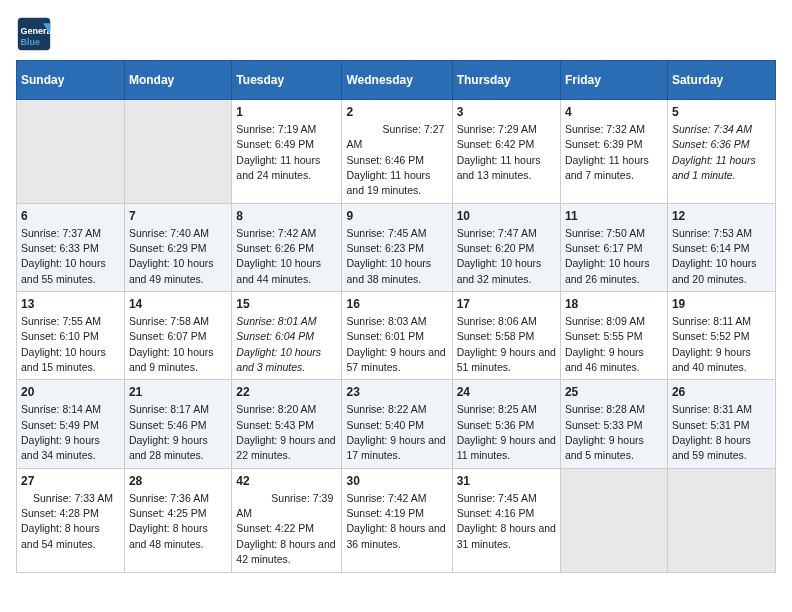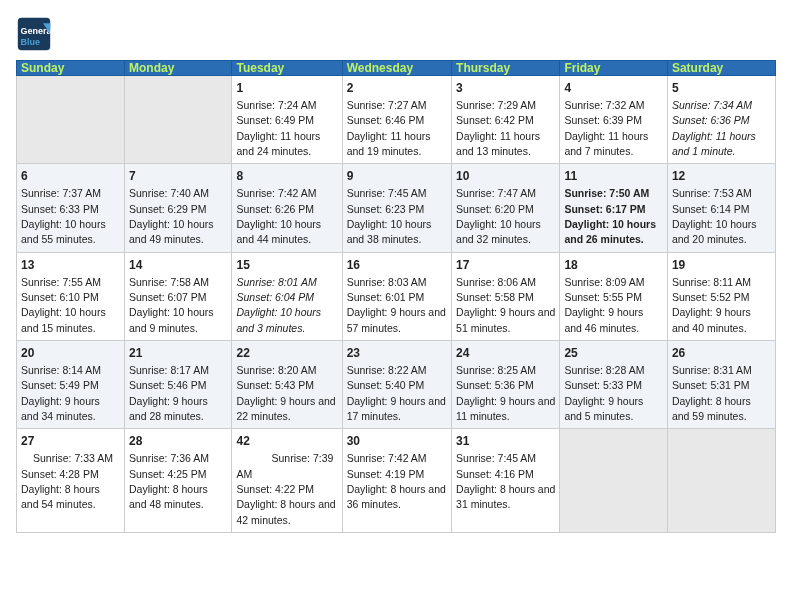--- a/index.html
+++ b/index.html
@@ -37,24 +37,24 @@
       font-size: 16px;
       color: #333;
     }
     table {
       width: 100%;
       border-collapse: collapse;
       font-size: 11px;
     }
     thead tr th {
       background: #2a6db5;
-      color: #bef264;
+      color: #ffffff;
       font-weight: bold;
       font-size: 12px;
-      padding: 0 4px;
+      padding: 12px 4px;
       text-align: left;
       border: 1px solid #1a5a9a;
     }
     tbody tr td {
       border: 1px solid #ccc;
       vertical-align: top;
       padding: 4px 4px;
       width: 113px;
       min-height: 70px;
       color: #222;
@@ -111,24 +111,24 @@
         <th>Wednesday</th>
         <th>Thursday</th>
         <th>Friday</th>
         <th>Saturday</th>
       </tr>
   </thead>
   <tbody id="calendar-body">
   <tr>
         <td class="empty-cell"></td>
         <td class="empty-cell"></td>
-        <td><span class="day-num">1</span><span class="day-info" style="white-space: pre-line;">Sunrise: 7:24 AM
+        <td><span class="day-num">1</span><span class="day-info" style="white-space: pre-line;">Sunrise: 7:19 AM
 Sunset: 6:49 PM
 Daylight: 11 hours and 24 minutes.</span></td>
-        <td><span class="day-num">2</span><span class="day-info" style="white-space: pre-line;">Sunrise: 7:27 AM
+        <td><span class="day-num">2</span><span class="day-info" style="white-space: pre-line; margin-left: 36px;">Sunrise: 7:27 AM
 Sunset: 6:46 PM
 Daylight: 11 hours and 19 minutes.</span></td>
         <td><span class="day-num">3</span><span class="day-info" style="white-space: pre-line;">Sunrise: 7:29 AM
 Sunset: 6:42 PM
 Daylight: 11 hours and 13 minutes.</span></td>
         <td><span class="day-num">4</span><span class="day-info" style="white-space: pre-line;">Sunrise: 7:32 AM
 Sunset: 6:39 PM
 Daylight: 11 hours and 7 minutes.</span></td>
         <td><span class="day-num">5</span><span class="day-info" style="white-space: pre-line; font-style: italic;">Sunrise: 7:34 AM
 Sunset: 6:36 PM
@@ -143,21 +143,21 @@
 Daylight: 10 hours and 49 minutes.</span></td>
         <td><span class="day-num">8</span><span class="day-info" style="white-space: pre-line;">Sunrise: 7:42 AM
 Sunset: 6:26 PM
 Daylight: 10 hours and 44 minutes.</span></td>
         <td><span class="day-num">9</span><span class="day-info" style="white-space: pre-line;">Sunrise: 7:45 AM
 Sunset: 6:23 PM
 Daylight: 10 hours and 38 minutes.</span></td>
         <td><span class="day-num">10</span><span class="day-info" style="white-space: pre-line;">Sunrise: 7:47 AM
 Sunset: 6:20 PM
 Daylight: 10 hours and 32 minutes.</span></td>
-        <td><span class="day-num">11</span><span class="day-info" style="white-space: pre-line; font-weight: bold;">Sunrise: 7:50 AM
+        <td><span class="day-num">11</span><span class="day-info" style="white-space: pre-line;">Sunrise: 7:50 AM
 Sunset: 6:17 PM
 Daylight: 10 hours and 26 minutes.</span></td>
         <td><span class="day-num">12</span><span class="day-info" style="white-space: pre-line;">Sunrise: 7:53 AM
 Sunset: 6:14 PM
 Daylight: 10 hours and 20 minutes.</span></td>
       </tr>
       <tr>
         <td><span class="day-num">13</span><span class="day-info" style="white-space: pre-line;">Sunrise: 7:55 AM
 Sunset: 6:10 PM
 Daylight: 10 hours and 15 minutes.</span></td>

